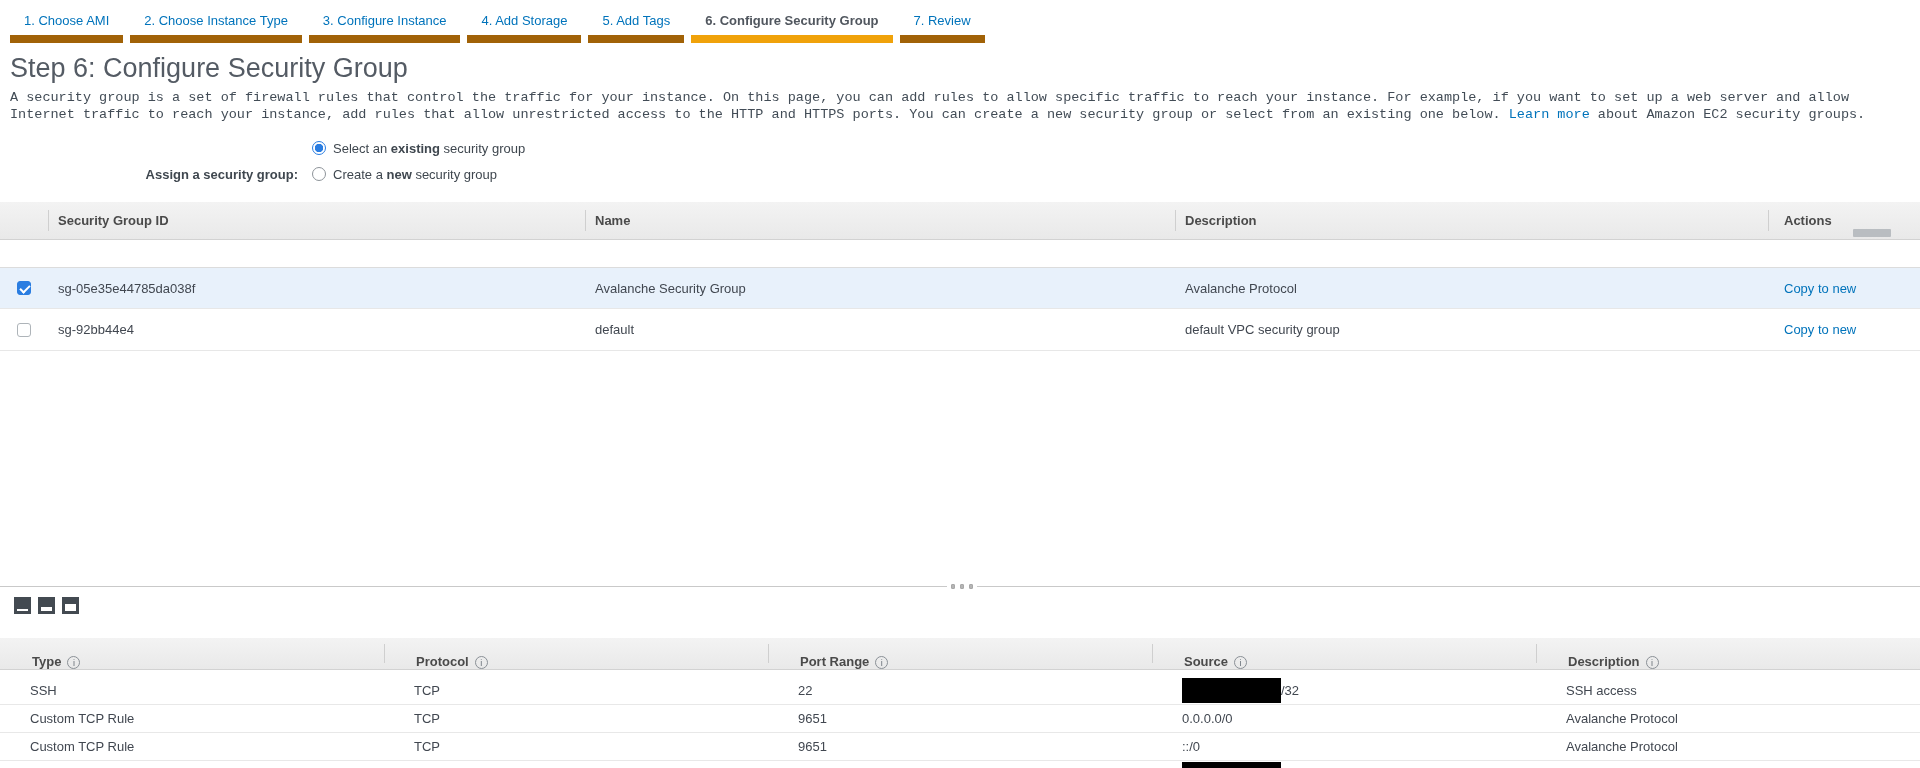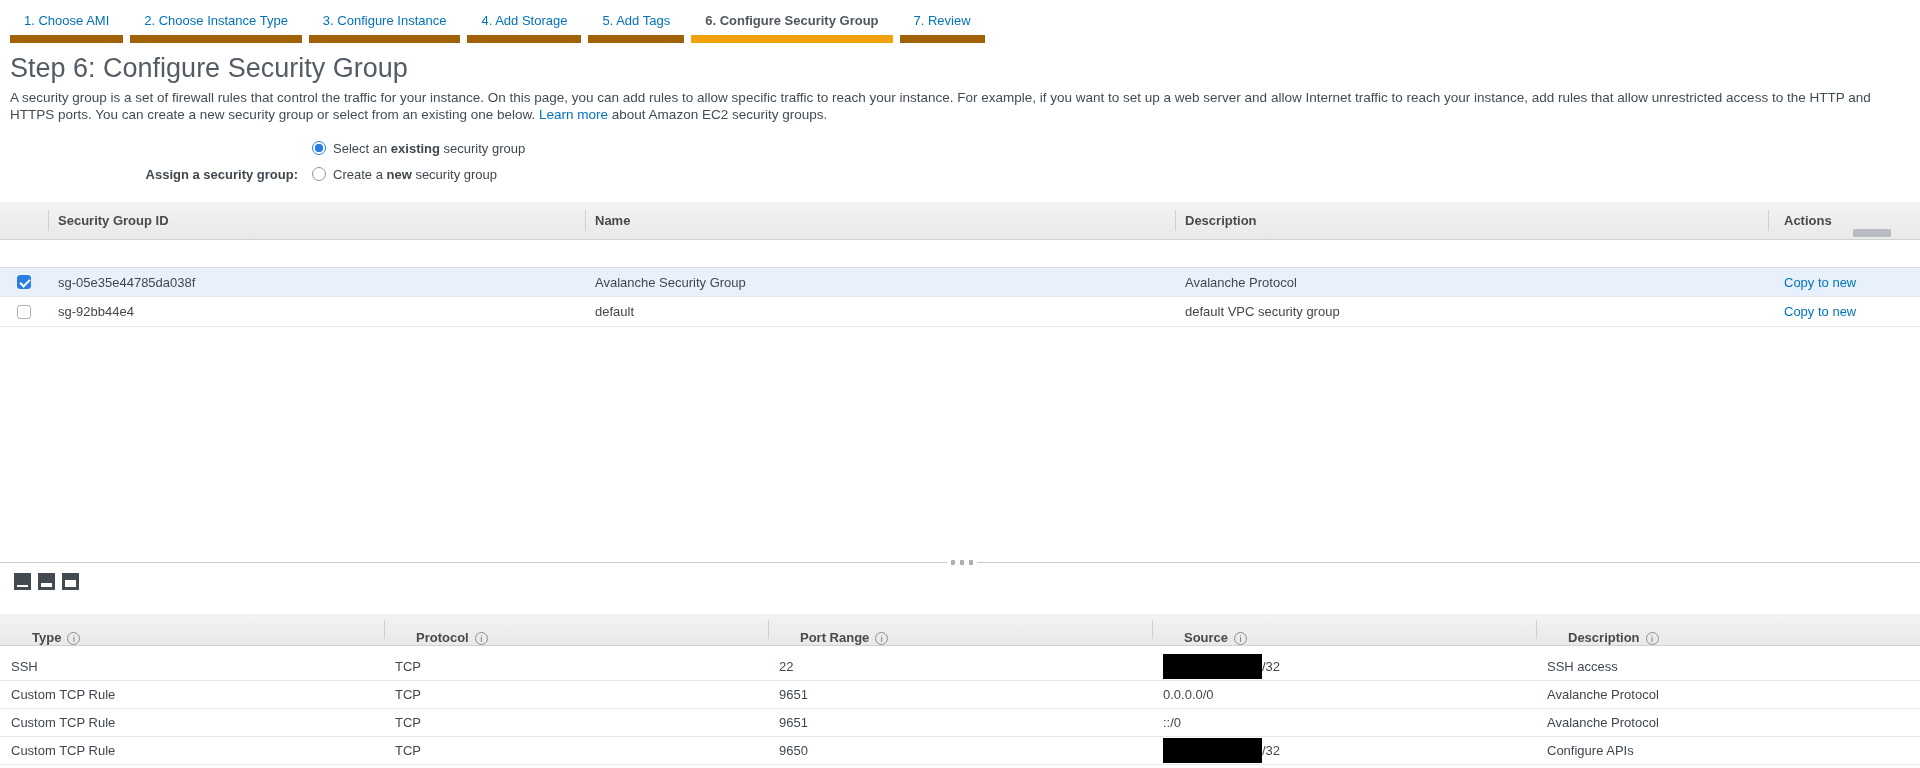--- a/index.html
+++ b/index.html
@@ -8,21 +8,21 @@
   body { position:relative; }
 
   
   .tabbar { display:flex; padding:10px 0 0 10px; gap:7px; }
   .tab { font-size:13px; padding:3px 14px 7px; border-bottom:8px solid #a16207;
          color:#0073bb; white-space:nowrap; cursor:pointer; }
   .tab.active { color:#50565e; font-weight:bold; border-bottom-color:#f0a20a; }
 
   
   h1 { font-size:27px; font-weight:400; color:#545b64; margin:10px 12px 5px 10px; }
-  .intro { margin:0 14px 0 10px; font-size:13.5px; line-height:17px; color:#424c56; }
+  .intro { margin:0 14px 0 10px; font-size:13.5px; line-height:17px; color:#424c56;font-family:Liberation Mono, monospace; }
   .link { color:#0073bb; cursor:pointer; text-decoration:none; }
 
   
   .assign { margin-top:12px; }
   .assign-row { display:flex; align-items:center; height:26px; }
   .assign-label { width:306px; padding-right:8px; text-align:right;
                   font-weight:bold; font-size:13px; color:#3f474f; }
   .radio { width:14px; height:14px; border-radius:50%; border:1px solid #8d9399;
            background:#fff; margin:0 7px 0 6px; flex:0 0 14px; cursor:pointer; }
   .radio.selected { border-color:#2a7de1;
@@ -35,21 +35,21 @@
              background:linear-gradient(#f3f3f3,#e9e9e9); border-bottom:1px solid #d2d2d2; }
   .sg-head > div { position:relative; height:100%; display:flex; align-items:center; }
   .sg-head > div.sep::before { content:""; position:absolute; left:0; top:8px; bottom:8px;
              width:1px; background:#cfcfcf; }
   .c0 { flex:0 0 48px; padding-left:17px; }
   .c1 { flex:0 0 537px; padding-left:10px; }
   .c2 { flex:0 0 590px; padding-left:10px; }
   .c3 { flex:0 0 593px; padding-left:10px; }
   .c4 { flex:1 1 auto; padding-left:16px; }
   .sg-body { margin-top:27px; }
-  .sg-row { display:flex; align-items:center; height:30px; border-bottom:1px solid #e7e7e7;
+  .sg-row { display:flex; align-items:center; height:42px; border-bottom:1px solid #e7e7e7;
             cursor:pointer; }
   .sg-row.selected { background:#e8f1fb; border-top:1px solid #dcdcdc; }
   .checkbox { width:14px; height:14px; border:1px solid #aeb4b9; border-radius:3px;
               background:#fff; position:relative; cursor:pointer; }
   .checkbox.checked { background:#2a7de1; border-color:#2a7de1; }
   .checkbox.checked::after { content:""; position:absolute; left:4px; top:1px; width:4px;
               height:8px; border:solid #fff; border-width:0 2px 2px 0; transform:rotate(45deg); }
   .scroll-stub { position:absolute; left:1853px; top:229px; width:38px; height:8px;
               background:#b9bdc1; border-radius:1px; cursor:grab; }
 
@@ -79,21 +79,21 @@
   .in-head > div { flex:0 0 384px; padding-left:32px; position:relative; height:100%;
              display:flex; align-items:flex-end; }
   .in-head > div.sep::before { content:""; position:absolute; left:0; top:6px; bottom:6px;
              width:1px; background:#cfcfcf; }
   .info-i { display:inline-flex; align-items:center; justify-content:center; width:13px;
             height:13px; border:1px solid #8a9096; border-radius:50%; color:#687078;
             font-size:9px; font-weight:normal; margin-left:6px; cursor:pointer; }
   .in-body { margin-top:7px; }
   .in-row { display:flex; align-items:center; height:28px; border-bottom:1px solid #e8e8e8;
             color:#414750; }
-  .in-row > div { flex:0 0 384px; padding-left:11px; display:flex; align-items:center;text-align:center; }
+  .in-row > div { flex:0 0 384px; padding-left:30px; display:flex; align-items:center;text-align:center; }
   .redact { display:inline-block; width:99px; height:25px; background:#000; }
 </style>
 </head>
 <body>
 
 <div class="tabbar">
   <div class="tab">1. Choose AMI</div>
   <div class="tab">2. Choose Instance Type</div>
   <div class="tab">3. Configure Instance</div>
   <div class="tab">4. Add Storage</div>

